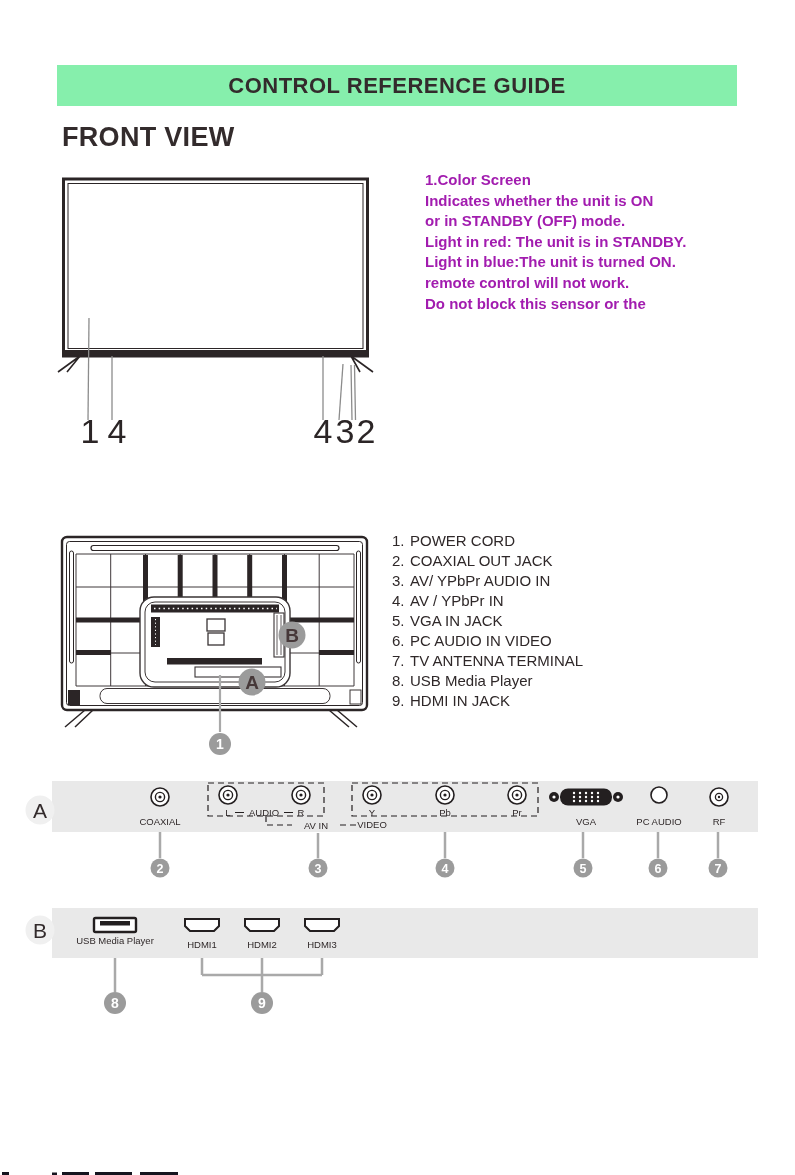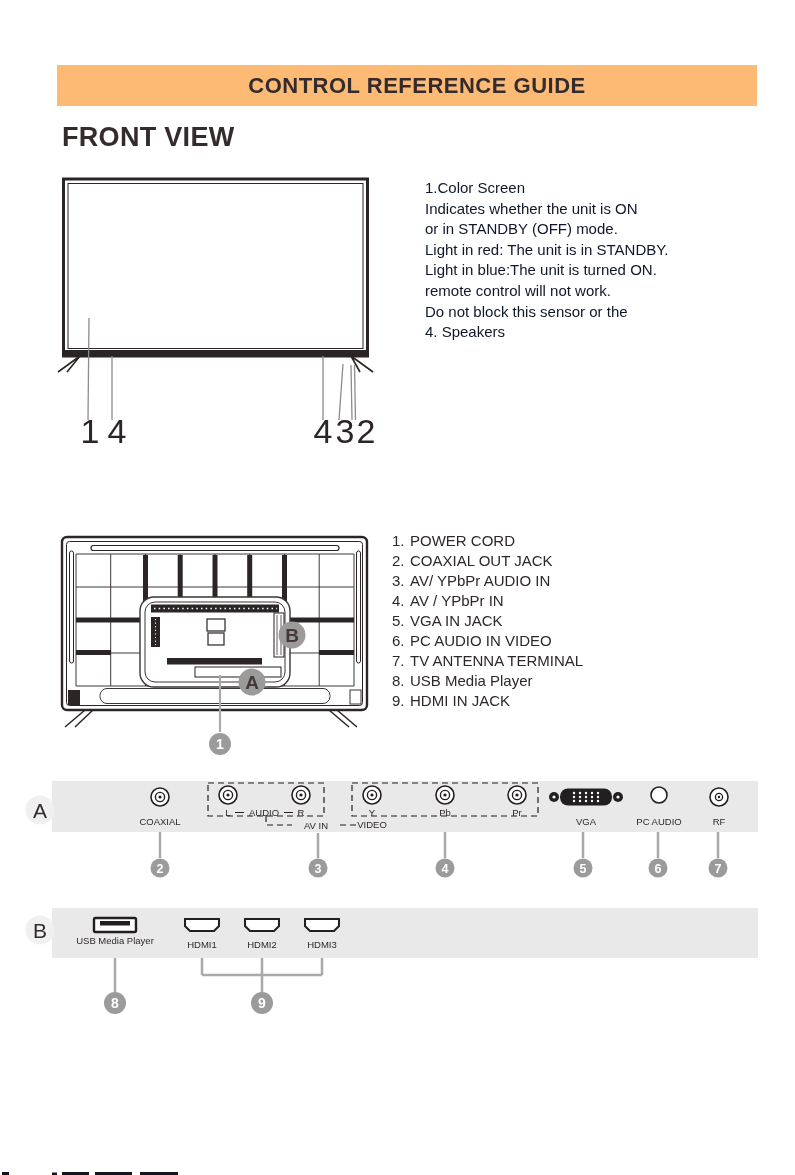--- a/index.html
+++ b/index.html
@@ -2,30 +2,30 @@
 <html><head>
 <meta charset="utf-8">
 <style>
   html,body{margin:0;padding:0;background:#ffffff;}
   .page{
     position:relative;width:795px;height:1175px;background:#ffffff;
     font-family:"Liberation Sans",sans-serif;color:#2f2829;overflow:hidden;
   }
   .title-bar{
     position:absolute;left:57px;top:65px;width:680px;height:41px;
-    background:#fdba74;display:flex;align-items:center;justify-content:center;padding-left:20px;
+    background:#86efac;display:flex;align-items:center;justify-content:center;
   }
   .title-bar span{font-size:22px;font-weight:bold;letter-spacing:.5px;color:#332b2c;}
   .section-heading{
     position:absolute;left:62px;font-size:27px;font-weight:bold;color:#332b2c;letter-spacing:.3px;
   }
   #front-heading{top:122px;}
   #back-heading{top:490px;}
   .front-desc{
-    position:absolute;left:425px;top:178px;font-size:15px;line-height:20.6px;color:#0f172a;
+    position:absolute;left:425px;top:170px;font-size:15px;line-height:20.6px;color:#a21caf;font-weight:bold;
   }
   .back-list{
     position:absolute;left:392px;top:531px;font-size:15px;line-height:20px;color:#2f2829;
   }
   .back-list .row{display:flex;}
   .back-list .num{width:18px;flex:0 0 18px;}
   .fig{position:absolute;}
   #front-fig{left:55px;top:170px;}
   #back-fig{left:55px;top:525px;}
   #panels-fig{left:20px;top:770px;}
@@ -76,21 +76,20 @@
   </div>
 
   <div class="front-desc">
     <div>1.Color Screen</div>
     <div>Indicates whether the unit is ON</div>
     <div>or in STANDBY (OFF) mode.</div>
     <div>Light in red: The unit is in STANDBY.</div>
     <div>Light in blue:The unit is turned ON.</div>
     <div>remote control will not work.</div>
     <div>Do not block this sensor or the</div>
-    <div>4. Speakers</div>
   </div>
 
 
   <div class="fig" id="back-fig">
     <svg width="340" height="240" viewBox="0 0 340 240">
       <g>
         <rect x="7" y="12" width="305" height="173" rx="5" fill="#ffffff" stroke="#2b2526" stroke-width="2.4"></rect>
         <rect x="11.5" y="16.5" width="296" height="164" rx="3" fill="none" stroke="#2b2526" stroke-width="1"></rect>
         <rect x="36" y="20.5" width="248" height="5" rx="2.5" fill="none" stroke="#2b2526" stroke-width="1.2"></rect>
         <rect x="14.5" y="26" width="4" height="112" rx="2" fill="none" stroke="#2b2526" stroke-width="1"></rect>

